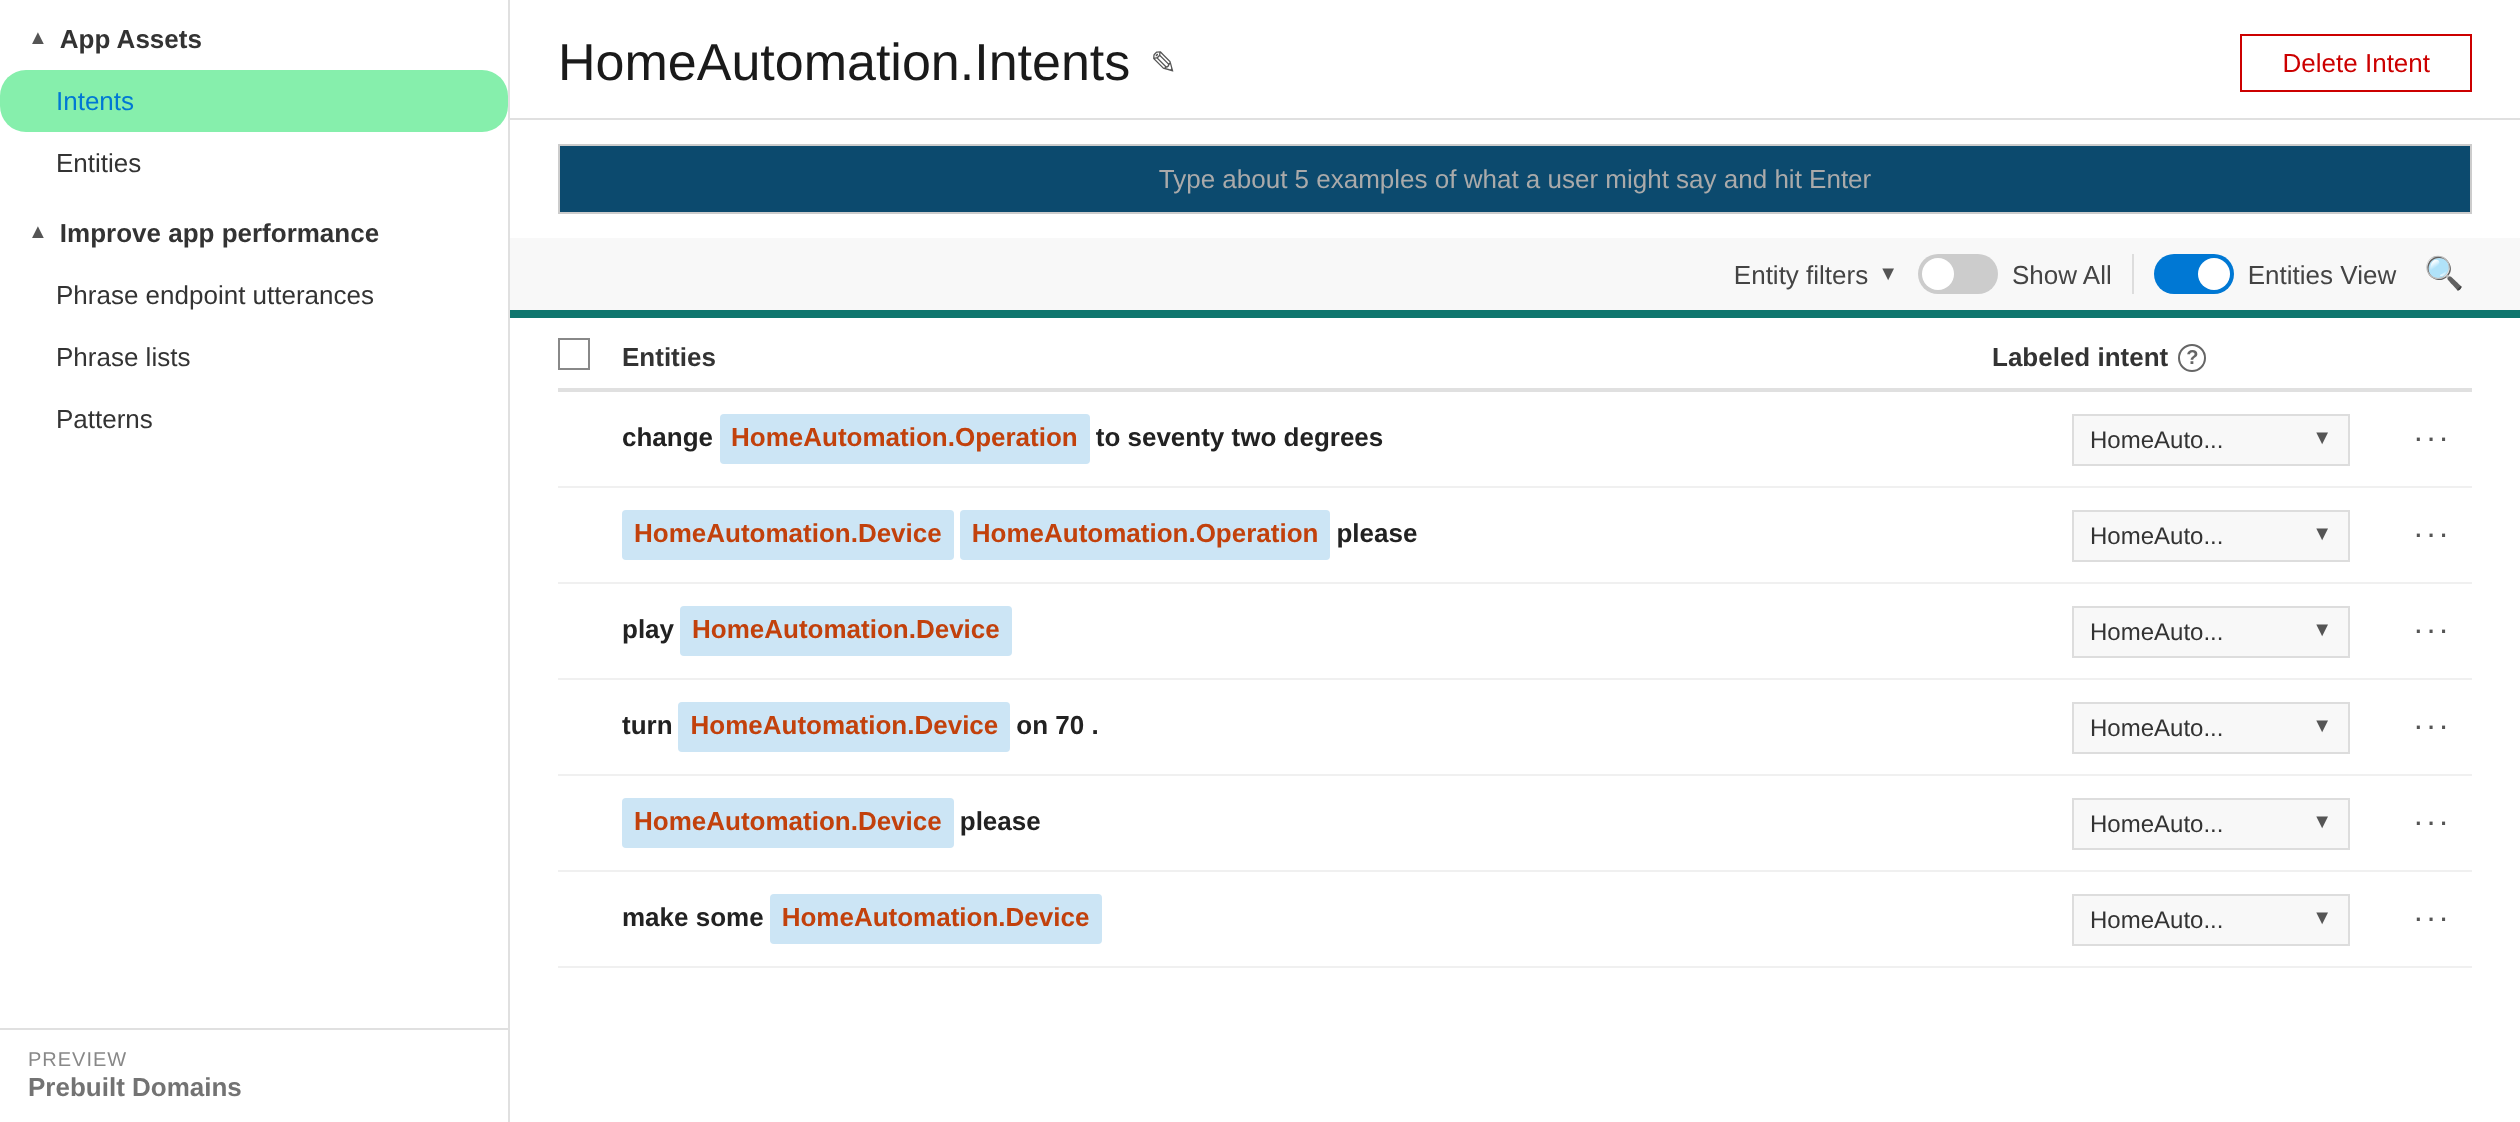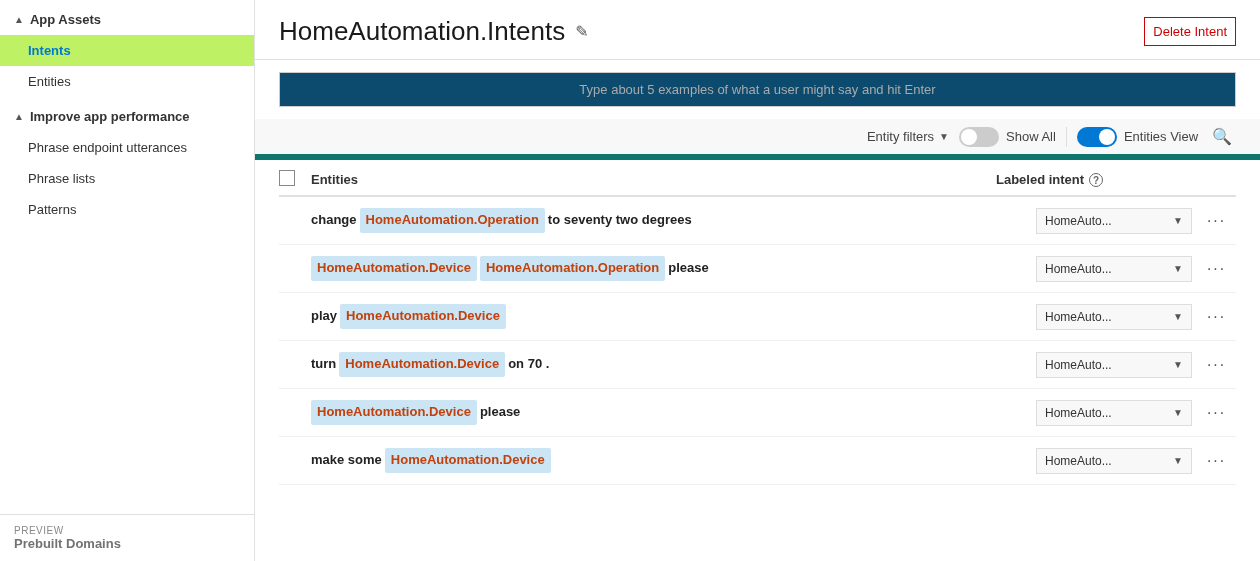--- a/index.html
+++ b/index.html
@@ -29,23 +29,24 @@
       font-size: 10px;
       color: #555;
     }
     .sidebar-item {
       padding: 8px 14px 8px 28px;
       cursor: pointer;
       color: #333;
       font-size: 13px;
     }
     .sidebar-item.active {
-      background: #bef264;
+      background: #86efac;
       color: #0078d4;
-      font-weight: 700;
+      font-weight: 400;
+      border-radius: 13px;
     }
     .sidebar-bottom {
       margin-top: auto;
       border-top: 1px solid #e0e0e0;
       padding: 10px 14px;
       font-size: 12px;
       color: #555;
     }
     .sidebar-bottom .preview-label {
       font-size: 10px;
@@ -85,21 +86,21 @@
     }
     .edit-icon {
       font-size: 16px;
       color: #555;
       cursor: pointer;
     }
     .delete-btn {
       border: 1.5px solid #c00;
       color: #c00;
       background: #fff;
-      padding: 6px 8px;
+      padding: 6px 20px;
       font-size: 13px;
       cursor: pointer;
       font-family: inherit;
     }
 
     
     .search-bar {
       margin: 12px 24px;
       border: 1px solid #ccc;
       padding: 9px 14px;
@@ -109,21 +110,21 @@
       text-align: center;
     }
 
     
     .toolbar {
       display: flex;
       align-items: center;
       justify-content: flex-end;
       padding: 6px 24px;
       background: #f8f8f8;
-      border-bottom: 6px solid #0f766e;
+      border-bottom: 4px solid #0f766e;
       gap: 10px;
     }
     .entity-filters-btn {
       display: flex;
       align-items: center;
       gap: 5px;
       background: none;
       border: none;
       cursor: pointer;
       font-size: 13px;
@@ -247,21 +248,21 @@
       gap: 3px;
     }
     .entity-tag {
       background: #cce5f5;
       padding: 2px 6px;
       border-radius: 2px;
       color: #c2410c;
       font-size: 13px;
     }
     .intent-dropdown {
-      width: 156px;
+      width: 139px;
       display: flex;
       align-items: center;
       justify-content: space-between;
       border: 1px solid #ddd;
       background: #f8f8f8;
       padding: 5px 8px;
       font-size: 12px;
       color: #333;
       cursor: pointer;
     }

